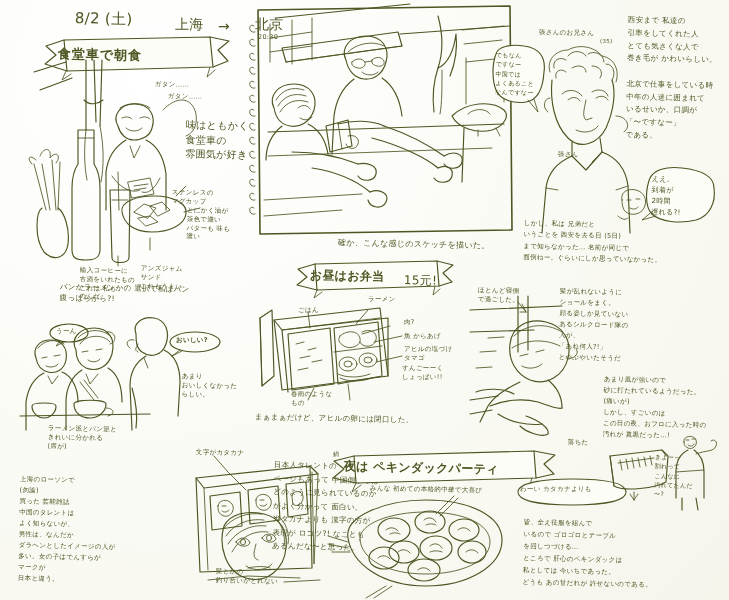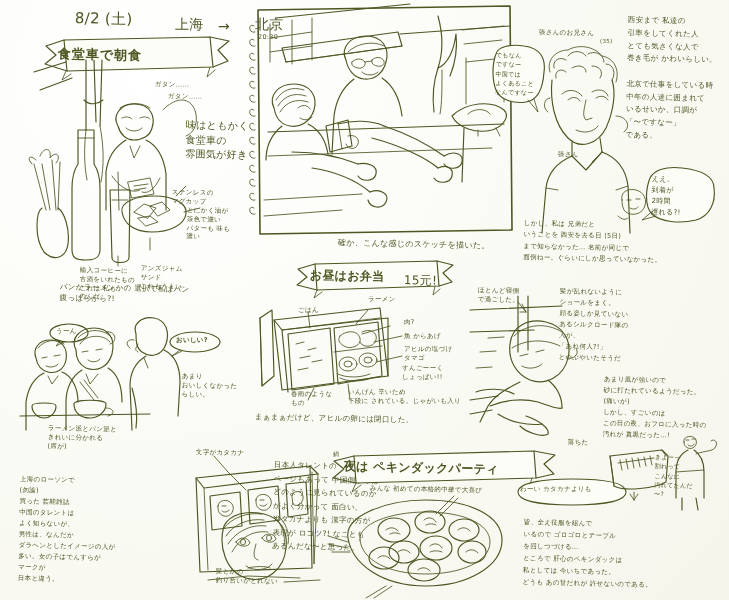--- a/index.html
+++ b/index.html
@@ -380,22 +380,20 @@
   <div class="hw xs" style="left:298px;top:306px;">ごはん</div>
   <div class="hw xs" style="left:368px;top:295px;">ラーメン</div>
   <div class="hw xs" style="left:404px;top:318px;">肉?</div>
   <div class="hw xs" style="left:404px;top:332px;">魚 からあげ</div>
   <div class="hw xs" style="left:404px;top:345px;">アヒルの塩づけ
 タマゴ</div>
   <div class="hw xs" style="left:402px;top:364px;">すんごーーく
 しょっぱい!!</div>
   <div class="hw xs" style="left:291px;top:390px;">春雨のような
 もの</div>
-  <div class="hw xs" style="left:348px;top:388px;">いんげん 辛いため
-下段に されている。じゃがいも入り</div>
   <div class="hw sm tilt3" style="left:255px;top:412px;">まぁまぁだけど、アヒルの卵には閉口した。</div>
 
   <div class="hw xs tilt3" style="left:478px;top:286px;">ほとんど寝側
 で過ごした。</div>
 
   <svg style="left:470px;top:296px;width:160px;height:140px;" viewBox="0 0 160 140">
 
     <path class="stroke" d="M0 14 L92 10 M0 36 L64 34"></path>
     <path class="stroke" d="M48 0 L48 56 M58 0 L58 54"></path>
     <path class="stroke t" d="M18 42 L34 41 M10 56 L26 55 M6 72 L22 71"></path>

